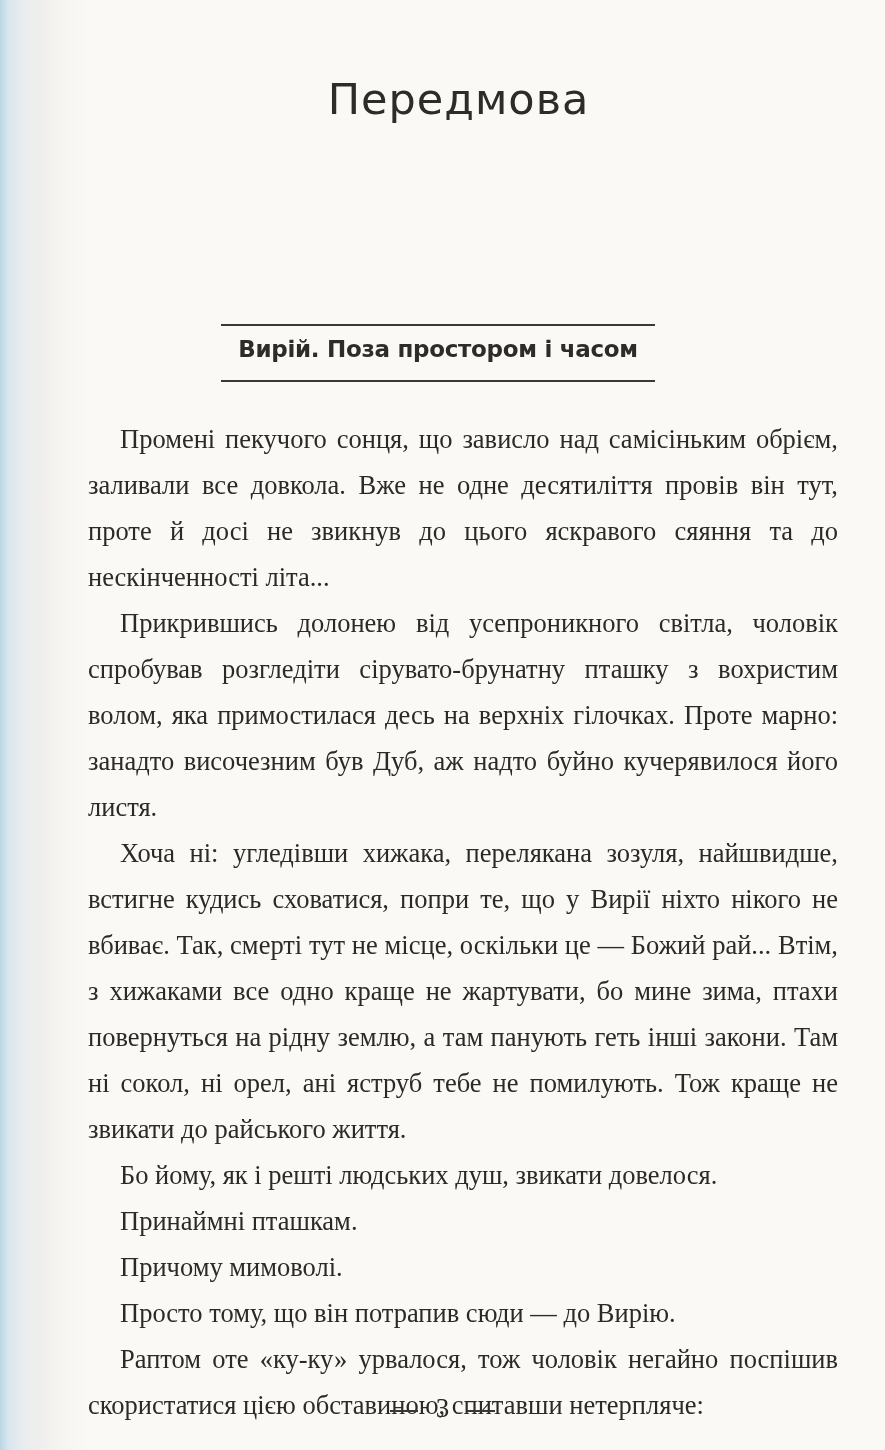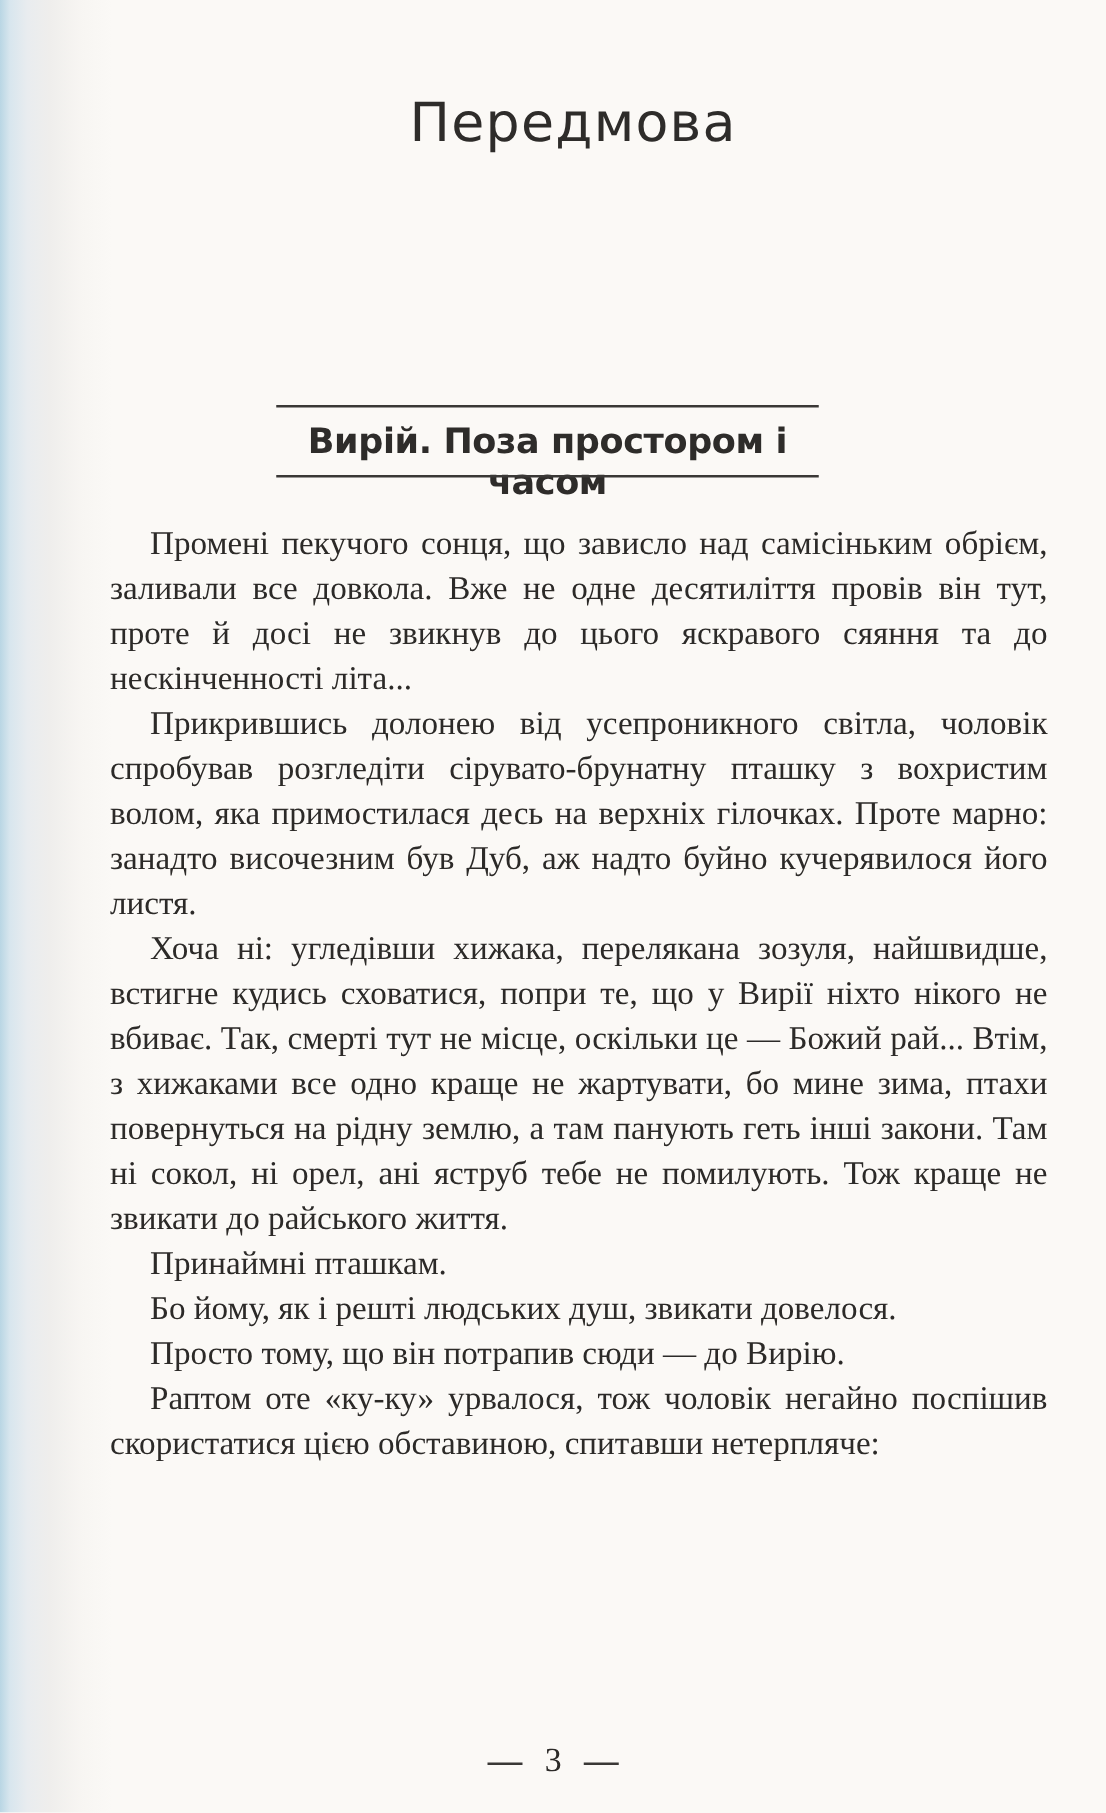--- a/index.html
+++ b/index.html
@@ -58,32 +58,32 @@
     .rule-top { top: 324px; }
     .rule-bottom { top: 380px; }
     .section-title {
       position: absolute;
       top: 336px;
       left: 221px;
       width: 434px;
       text-align: center;
       font-family: "DejaVu Sans", sans-serif;
       font-weight: bold;
-      font-size: 28px;
+      font-size: 23px;
       color: #2e2c2a;
       margin: 0;
       letter-spacing: -0.3px;
     }
     .body-text {
       position: absolute;
       top: 416px;
       left: 88px;
       width: 750px;
       font-size: 26.5px;
-      line-height: 36px;
+      line-height: 46px;
       color: #2c2a28;
     }
     .body-text p {
       margin: 0;
       text-indent: 32px;
       text-align: justify;
       text-align-last: left;
     }
     .body-text p.line {
       white-space: nowrap;
@@ -116,22 +116,23 @@
   <h1 class="page-title">Передмова</h1>
 
   <div class="section-rule rule-top"></div>
   <h2 class="section-title">Вирій. Поза простором і часом</h2>
   <div class="section-rule rule-bottom"></div>
 
   <div class="body-text">
     <p>Промені пекучого сонця, що зависло над самісіньким обрієм, заливали все довкола. Вже не одне десятиліття провів він тут, проте й досі не звикнув до цього яскравого сяяння та до нескінченності літа...</p>
     <p>Прикрившись долонею від усепроникного світла, чоловік спробував розгледіти сірувато-брунатну пташку з вохристим волом, яка примостилася десь на верхніх гілочках. Проте марно: занадто височезним був Дуб, аж надто буйно кучерявилося його листя.</p>
     <p>Хоча ні: угледівши хижака, перелякана зозуля, найшвидше, встигне кудись сховатися, попри те, що у Вирії ніхто нікого не вбиває. Так, смерті тут не місце, оскільки це — Божий рай... Втім, з хижаками все одно краще не жартувати, бо мине зима, птахи повернуться на рідну землю, а там панують геть інші закони. Там ні сокол, ні орел, ані яструб тебе не помилують. Тож краще не звикати до райського життя.</p>
+    <p class="line">Бо йому, як і решті людських душ, звикати довелося.</p>
     <p class="line">Принаймні пташкам.</p>
-    <p class="line">Бо йому, як і решті людських душ, звикати довелося.</p>
+    <p class="line">Причому мимоволі.</p>
     <p class="line">Просто тому, що він потрапив сюди — до Вирію.</p>
     <p>Раптом оте «ку-ку» урвалося, тож чоловік негайно поспішив скористатися цією обставиною, спитавши нетерпляче:</p>
   </div>
 
   <div class="page-number">
     <span class="dash"></span><span>3</span><span class="dash"></span>
   </div>
 
 </div>
 

